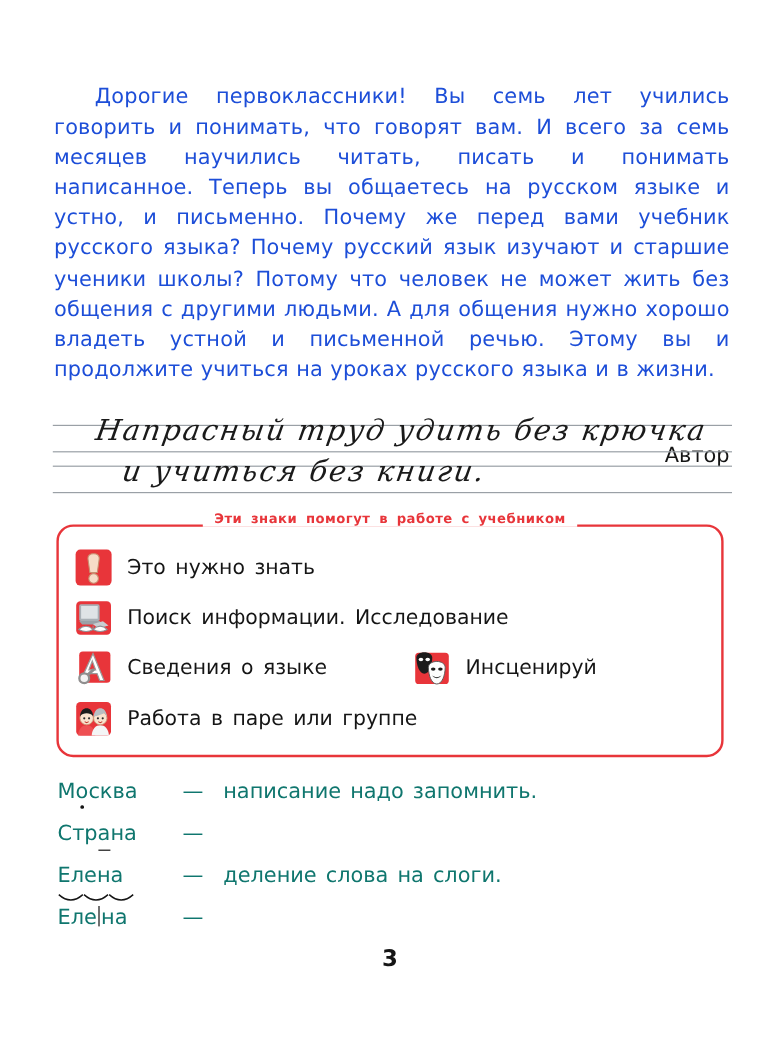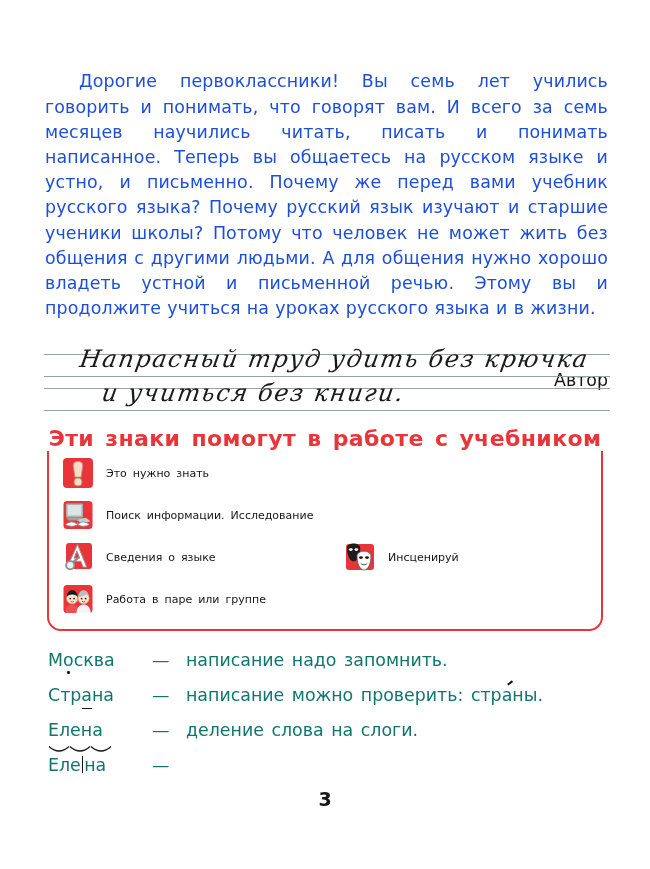--- a/index.html
+++ b/index.html
@@ -105,21 +105,21 @@
     left: 0;
     right: 0;
     top: -13px;
     display: flex;
     align-items: center;
     justify-content: center;
     gap: 10px;
     pointer-events: none;
   }
   .legend-title {
-    font-size: 22px;
+    font-size: 11px;
     font-weight: bold;
     color: #e8353a;
     letter-spacing: 0.4px;
     word-spacing: 3px;
     white-space: nowrap;
     background: #ffffff;
     padding: 0 10px;
   }
 
   .legend-grid {
@@ -134,21 +134,21 @@
     height: 42px;
   }
   .legend-cell {
     display: flex;
     align-items: center;
     gap: 11px;
   }
   .legend-cell.left  { width: 282px; }
   .legend-cell.right { width: 250px; }
   .legend-cell .label {
-    font-size: 11px;
+    font-size: 17px;
     color: #151515;
     word-spacing: 2.5px;
     white-space: nowrap;
   }
 
   
   .tile {
     position: relative;
     width: 34px;
     height: 34px;
@@ -376,21 +376,20 @@
 
     <div class="note-row">
       <span class="note-term">М<span class="dot-under">о</span>сква</span>
       <span class="note-dash">—</span>
       <span class="note-def">написание надо запомнить.</span>
     </div>
 
     <div class="note-row">
       <span class="note-term">Стр<span class="line-under">а</span>на</span>
       <span class="note-dash">—</span>
-      <span class="note-def">написание можно проверить: стр<span class="stress line-under">а</span>ны.</span>
     </div>
 
     <div class="note-row">
       <span class="note-term">Елена<span class="syl-arcs"><svg viewBox="0 0 74 10" width="74" height="10">
               <g fill="none" stroke="#151515" stroke-width="1.2">
                 <path d="M1 0.5 q10 9 20 0"></path>
                 <path d="M22 0.5 q10 9 20 0"></path>
                 <path d="M43 0.5 q10 9 20 0"></path>
               </g>
             </svg></span></span>

